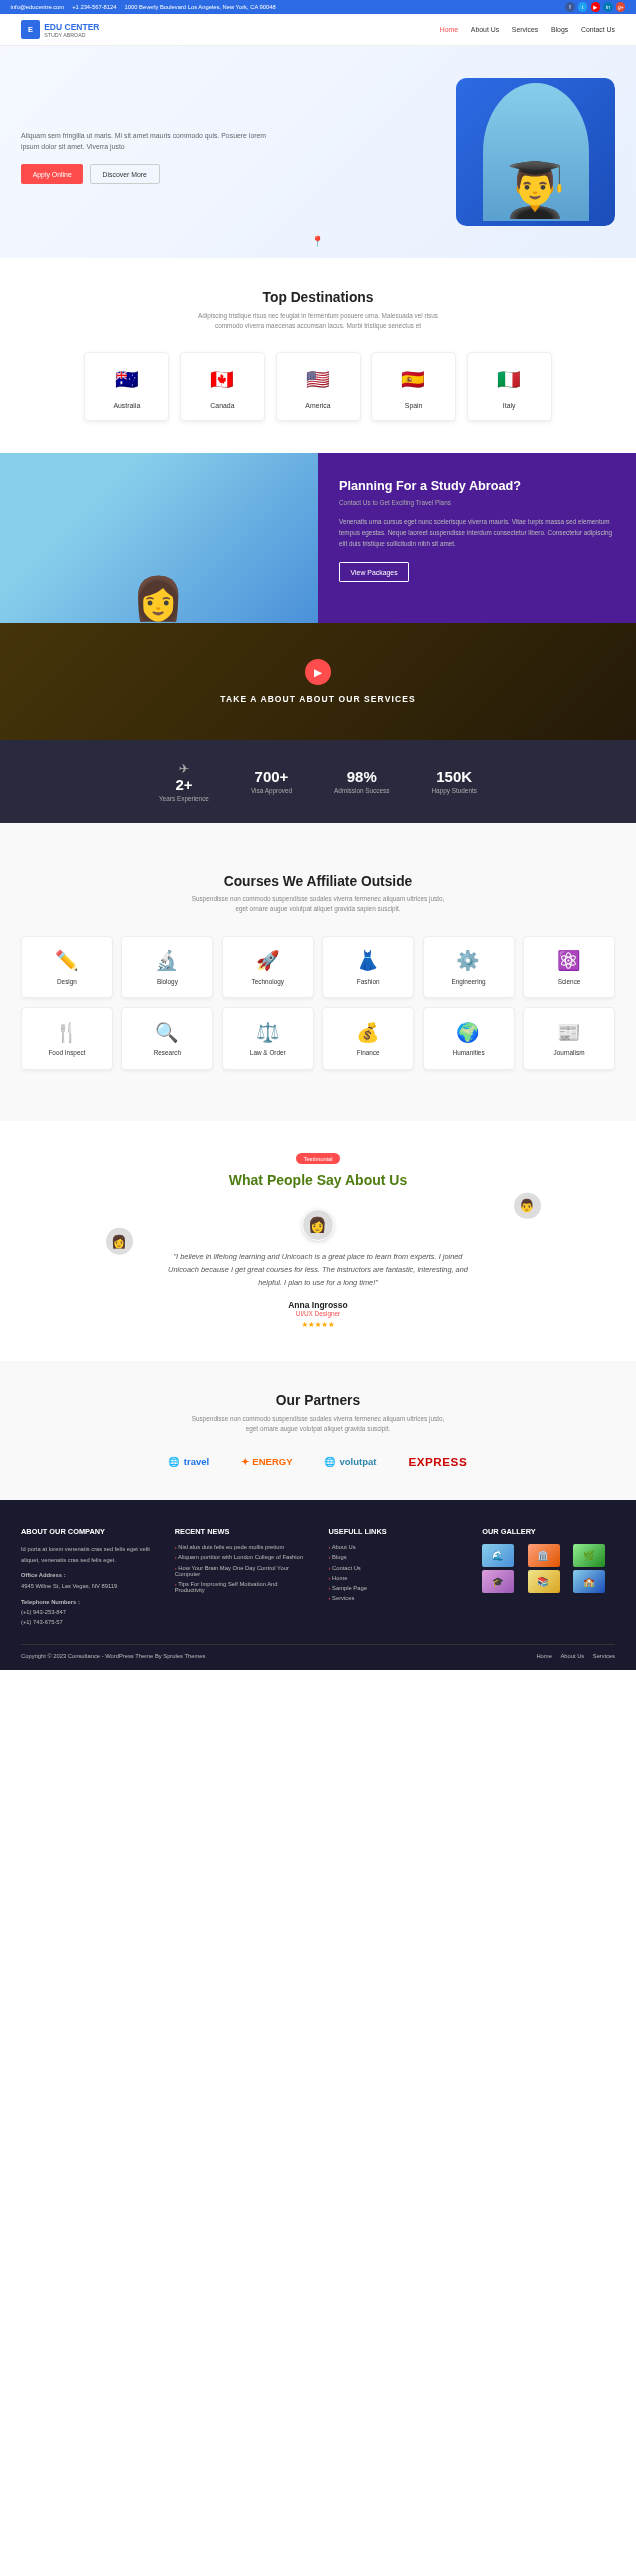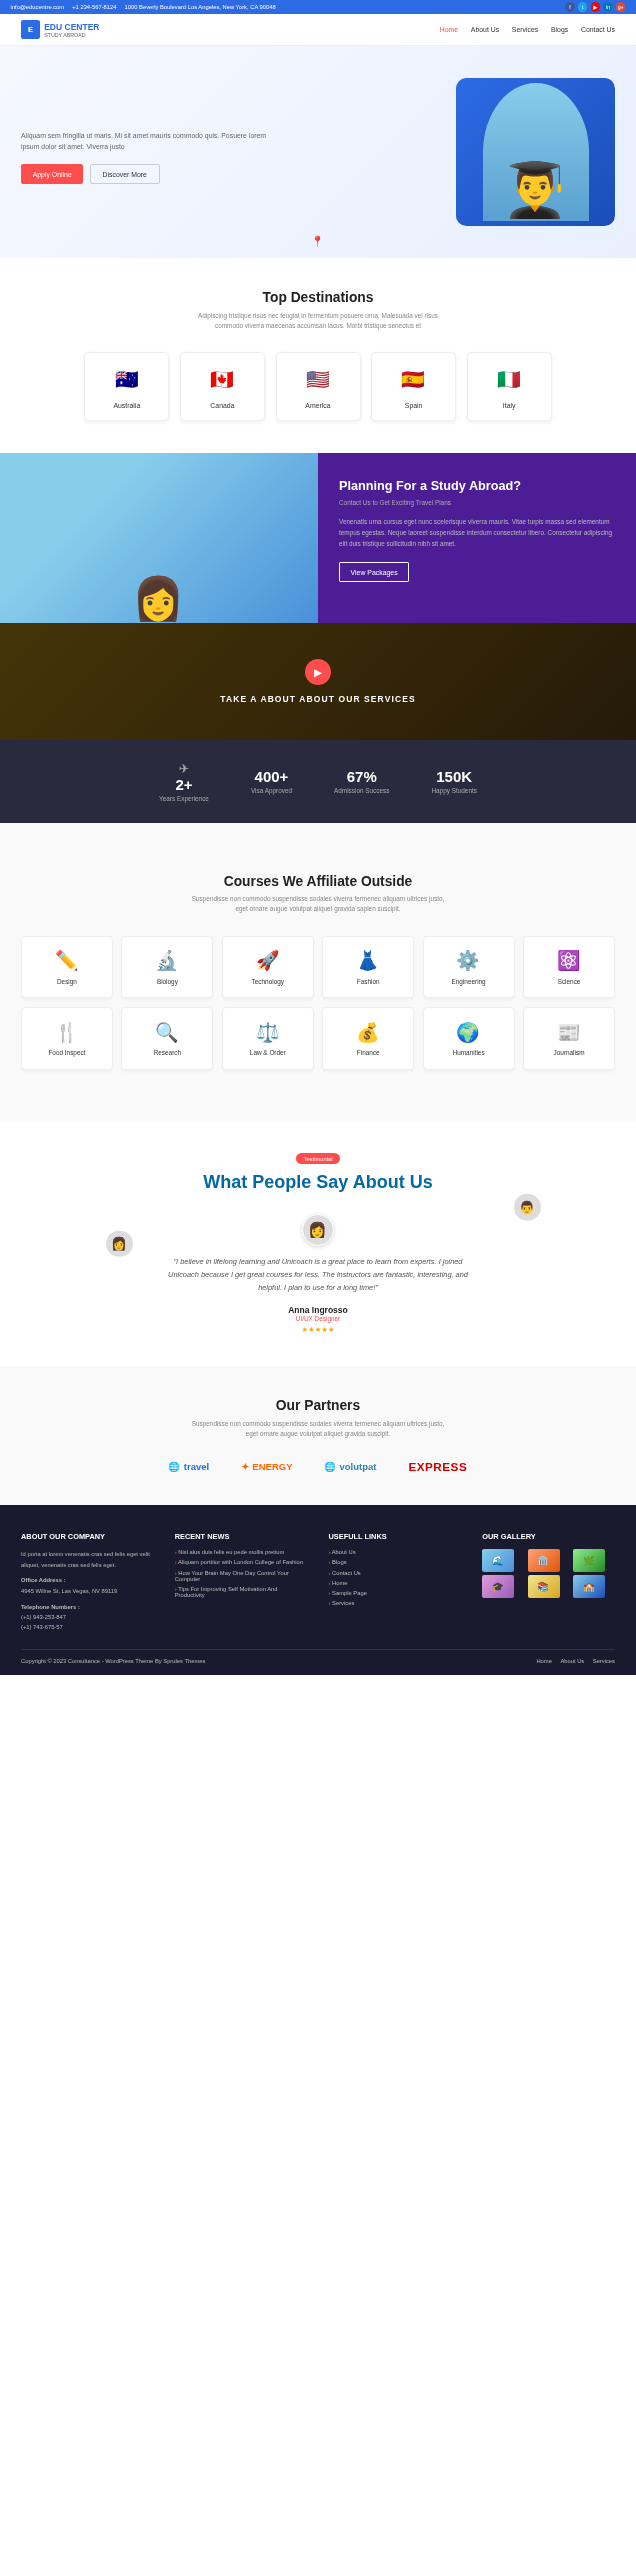--- a/index.html
+++ b/index.html
@@ -207,21 +207,21 @@
     .testimonial-section {
       background: #fff;
       padding: 32px 21px;
       text-align: center;
       position: relative;
     }
     .testimonial-badge {
       background: #ff4d4d; color: #fff; font-size: 5.8px;
       padding: 2.1px 7.4px; border-radius: 10.6px; display: inline-block; margin-bottom: 8.5px;
     }
-    .testimonial-title { font-size: 18px; font-weight: 700; color: #0369a1; margin-bottom: 21px; }
+    .testimonial-title { font-size: 14px; font-weight: 700; color: #4d7c0f; margin-bottom: 21px; }
     .testimonial-content {
       max-width: 318px; margin: 0 auto; position: relative;
     }
     .testimonial-text {
       font-size: 7.4px; color: #555; line-height: 1.8;
       font-style: italic; margin-bottom: 10.6px;
     }
     .testimonial-name { font-size: 8.5px; font-weight: 700; color: #222; }
     .testimonial-role { font-size: 6.4px; color: #ff4d4d; }
     .stars { color: #ffa500; font-size: 7.4px; margin-top: 3.2px; }
@@ -388,25 +388,25 @@
   <div class="video-title">TAKE A ABOUT ABOUT OUR SERVICES</div>
 </div>
 
 <div class="stats">
   <div class="stat-item">
     <div class="stat-icon">✈</div>
     <div class="stat-number">2+</div>
     <div class="stat-label">Years Experience</div>
   </div>
   <div class="stat-item">
-    <div class="stat-number">400+</div>
+    <div class="stat-number">700+</div>
     <div class="stat-label">Visa Approved</div>
   </div>
   <div class="stat-item">
-    <div class="stat-number">67%</div>
+    <div class="stat-number">98%</div>
     <div class="stat-label">Admission Success</div>
   </div>
   <div class="stat-item">
     <div class="stat-number">150K</div>
     <div class="stat-label">Happy Students</div>
   </div>
 </div>
 
 <section class="courses-section">
   <h2 class="section-title">Courses We Affiliate Outside</h2>

